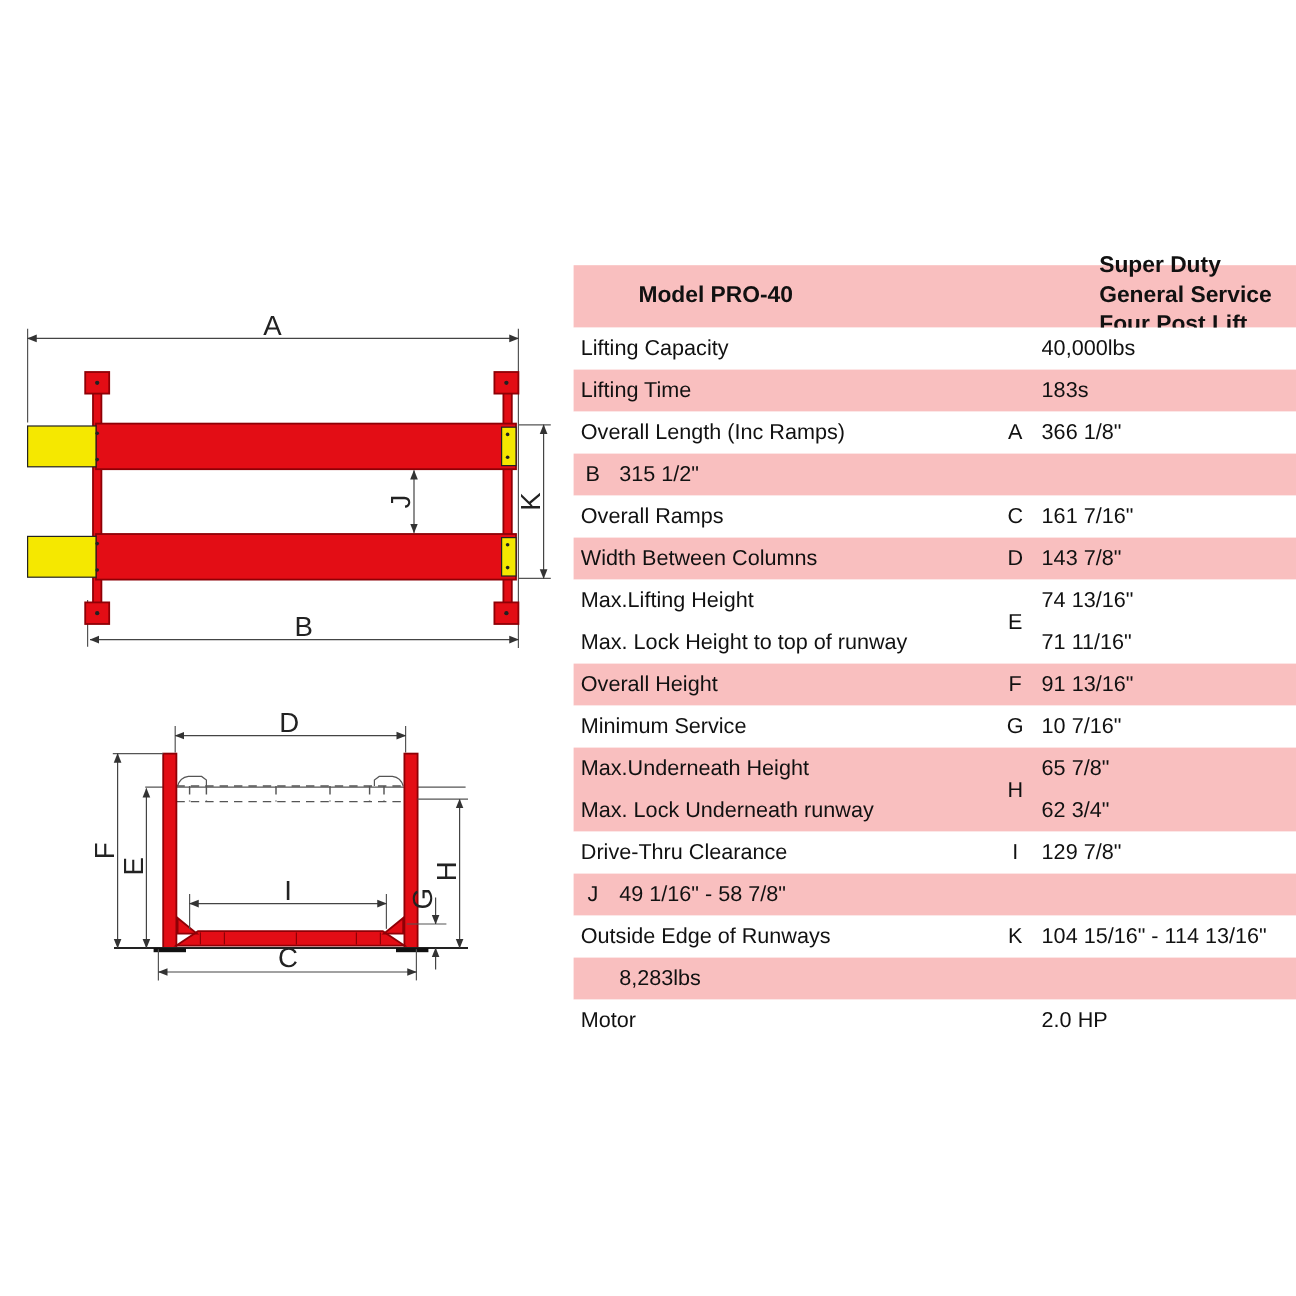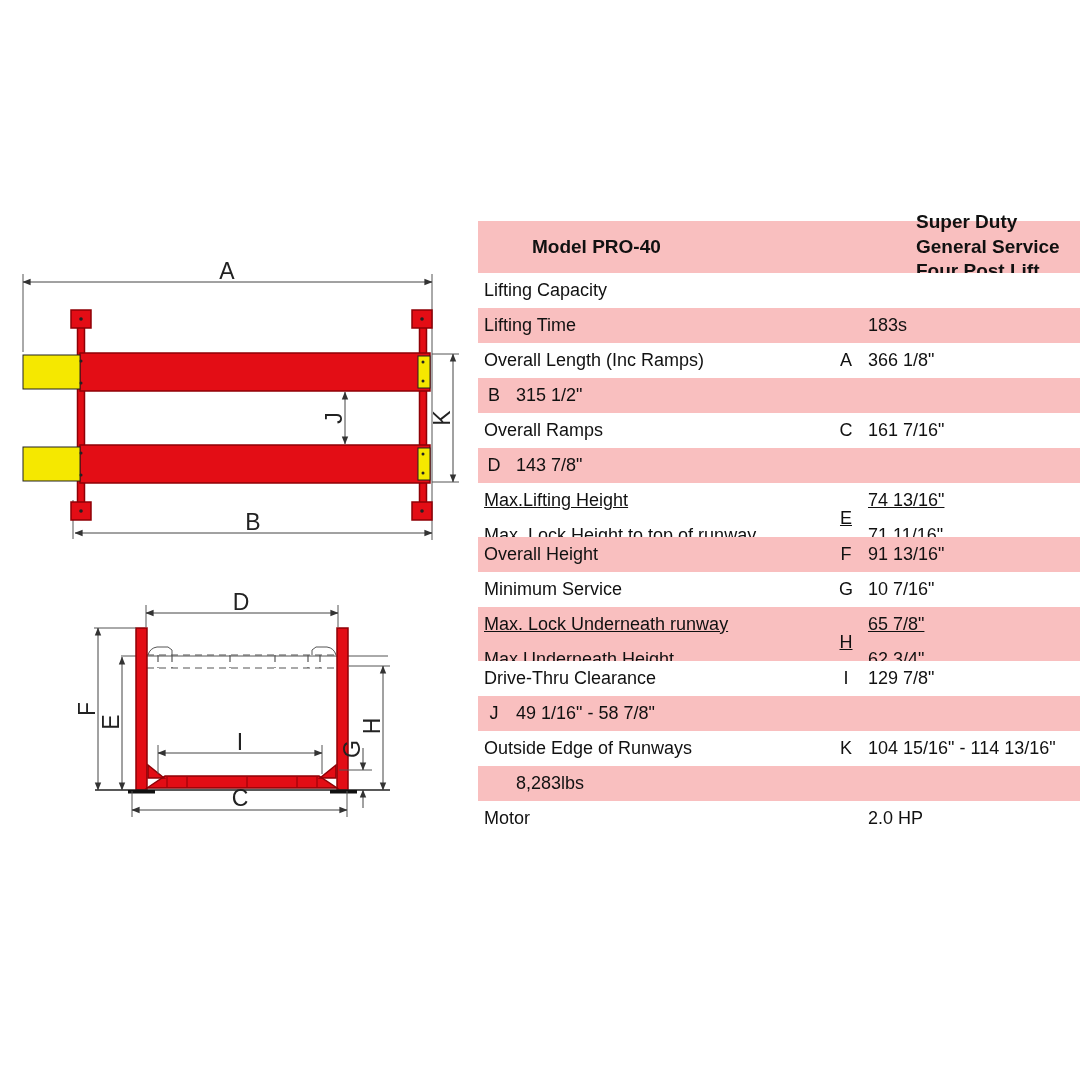--- a/index.html
+++ b/index.html
@@ -1,23 +1,23 @@
 <!DOCTYPE html>
 <html><head>
 <meta charset="utf-8">
 <style>
   html,body{margin:0;padding:0;background:#ffffff;}
   #canvas{position:relative;width:1080px;height:1080px;background:#ffffff;overflow:hidden;
           font-family:"Liberation Sans",sans-serif;color:#111;}
   
   #spec-table{position:absolute;left:478px;top:221px;width:602px;display:flex;flex-direction:column;}
   .row{display:flex;align-items:stretch;font-size:18px;color:#111;}
-  .r35{height:35px;}
+  .r35{height:35px;justify-content:flex-end;}
   .r52{height:52px;}
-  .r70{height:54px;text-decoration:underline;}
+  .r70{height:70px;}
   .pink{background:#F9BFBF;}
   .white{background:#ffffff;}
   .cl{flex:0 0 352px;box-sizing:border-box;padding-left:6px;line-height:35px;white-space:nowrap;overflow:hidden;}
   .ck{flex:0 0 32px;text-align:center;line-height:35px;}
   .cv{flex:1;box-sizing:border-box;padding-left:6px;line-height:35px;white-space:nowrap;}
   .r70 .ck{line-height:70px;}
   .two{line-height:normal;}
   .two > div{height:35px;line-height:35px;white-space:nowrap;overflow:hidden;}
   .header{font-weight:bold;font-size:19px;align-items:center;padding-left:48px;}
   .hm{flex:0 0 390px;box-sizing:border-box;padding-left:6px;}
@@ -195,20 +195,21 @@
   <div id="spec-table">
 
     <div class="row pink r52 header">
       <div class="hm">Model PRO-40</div>
       <div class="hp">Super Duty General Service Four Post Lift</div>
     </div>
 
     <div class="row white r35">
       <div class="cl">Lifting Capacity</div>
       <div class="ck"></div>
+      <div class="cv">40,000lbs</div>
     </div>
 
     <div class="row pink r35">
       <div class="cl">Lifting Time</div>
       <div class="ck"></div>
       <div class="cv">183s</div>
     </div>
 
     <div class="row white r35">
       <div class="cl">Overall Length (Inc Ramps)</div>
@@ -221,20 +222,21 @@
       <div class="cv">315 1/2"</div>
     </div>
 
     <div class="row white r35">
       <div class="cl">Overall Ramps</div>
       <div class="ck">C</div>
       <div class="cv">161 7/16"</div>
     </div>
 
     <div class="row pink r35">
+      <div class="cl">Width Between Columns</div>
       <div class="ck">D</div>
       <div class="cv">143 7/8"</div>
     </div>
 
     <div class="row white r70">
       <div class="cl two">
         <div>Max.Lifting Height</div>
         <div>Max. Lock Height to top of runway</div>
       </div>
       <div class="ck">E</div>
@@ -251,22 +253,22 @@
     </div>
 
     <div class="row white r35">
       <div class="cl">Minimum Service</div>
       <div class="ck">G</div>
       <div class="cv">10 7/16"</div>
     </div>
 
     <div class="row pink r70">
       <div class="cl two">
+        <div>Max.Underneath Height</div>
         <div>Max. Lock Underneath runway</div>
-        <div>Max.Underneath Height</div>
       </div>
       <div class="ck">H</div>
       <div class="cv two">
         <div>65 7/8"</div>
         <div>62 3/4"</div>
       </div>
     </div>
 
     <div class="row white r35">
       <div class="cl">Drive-Thru  Clearance</div>

